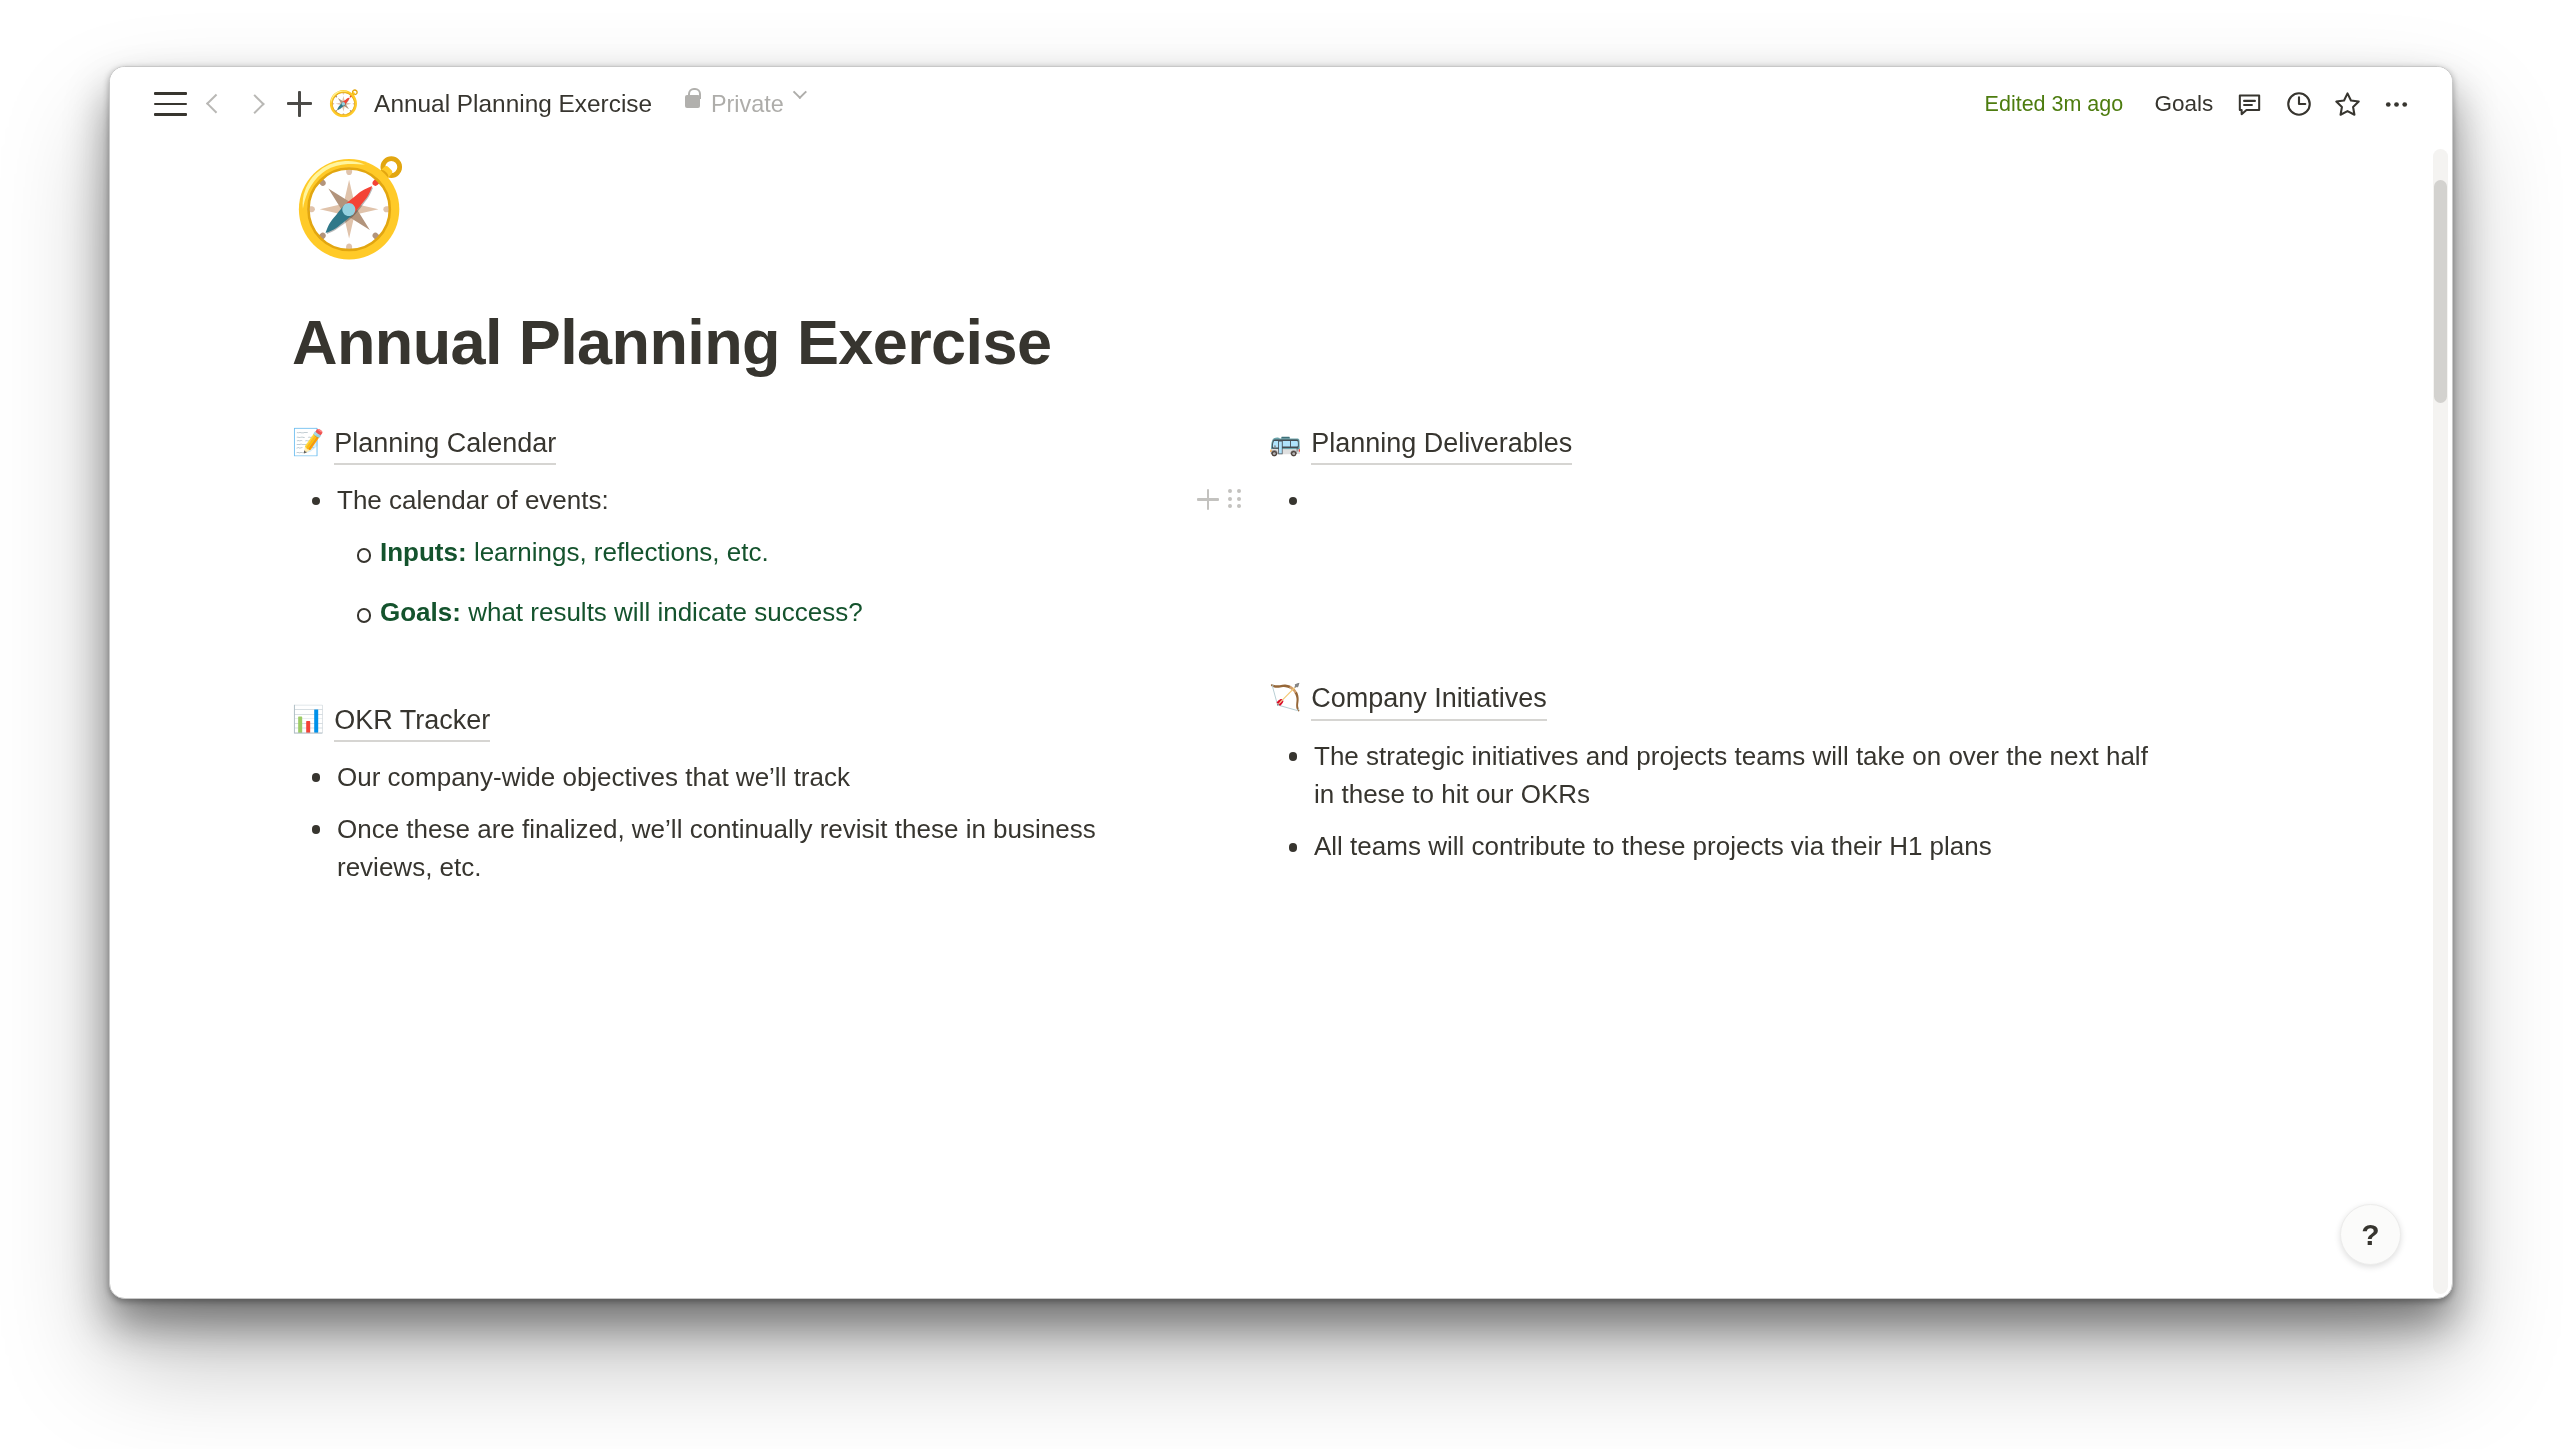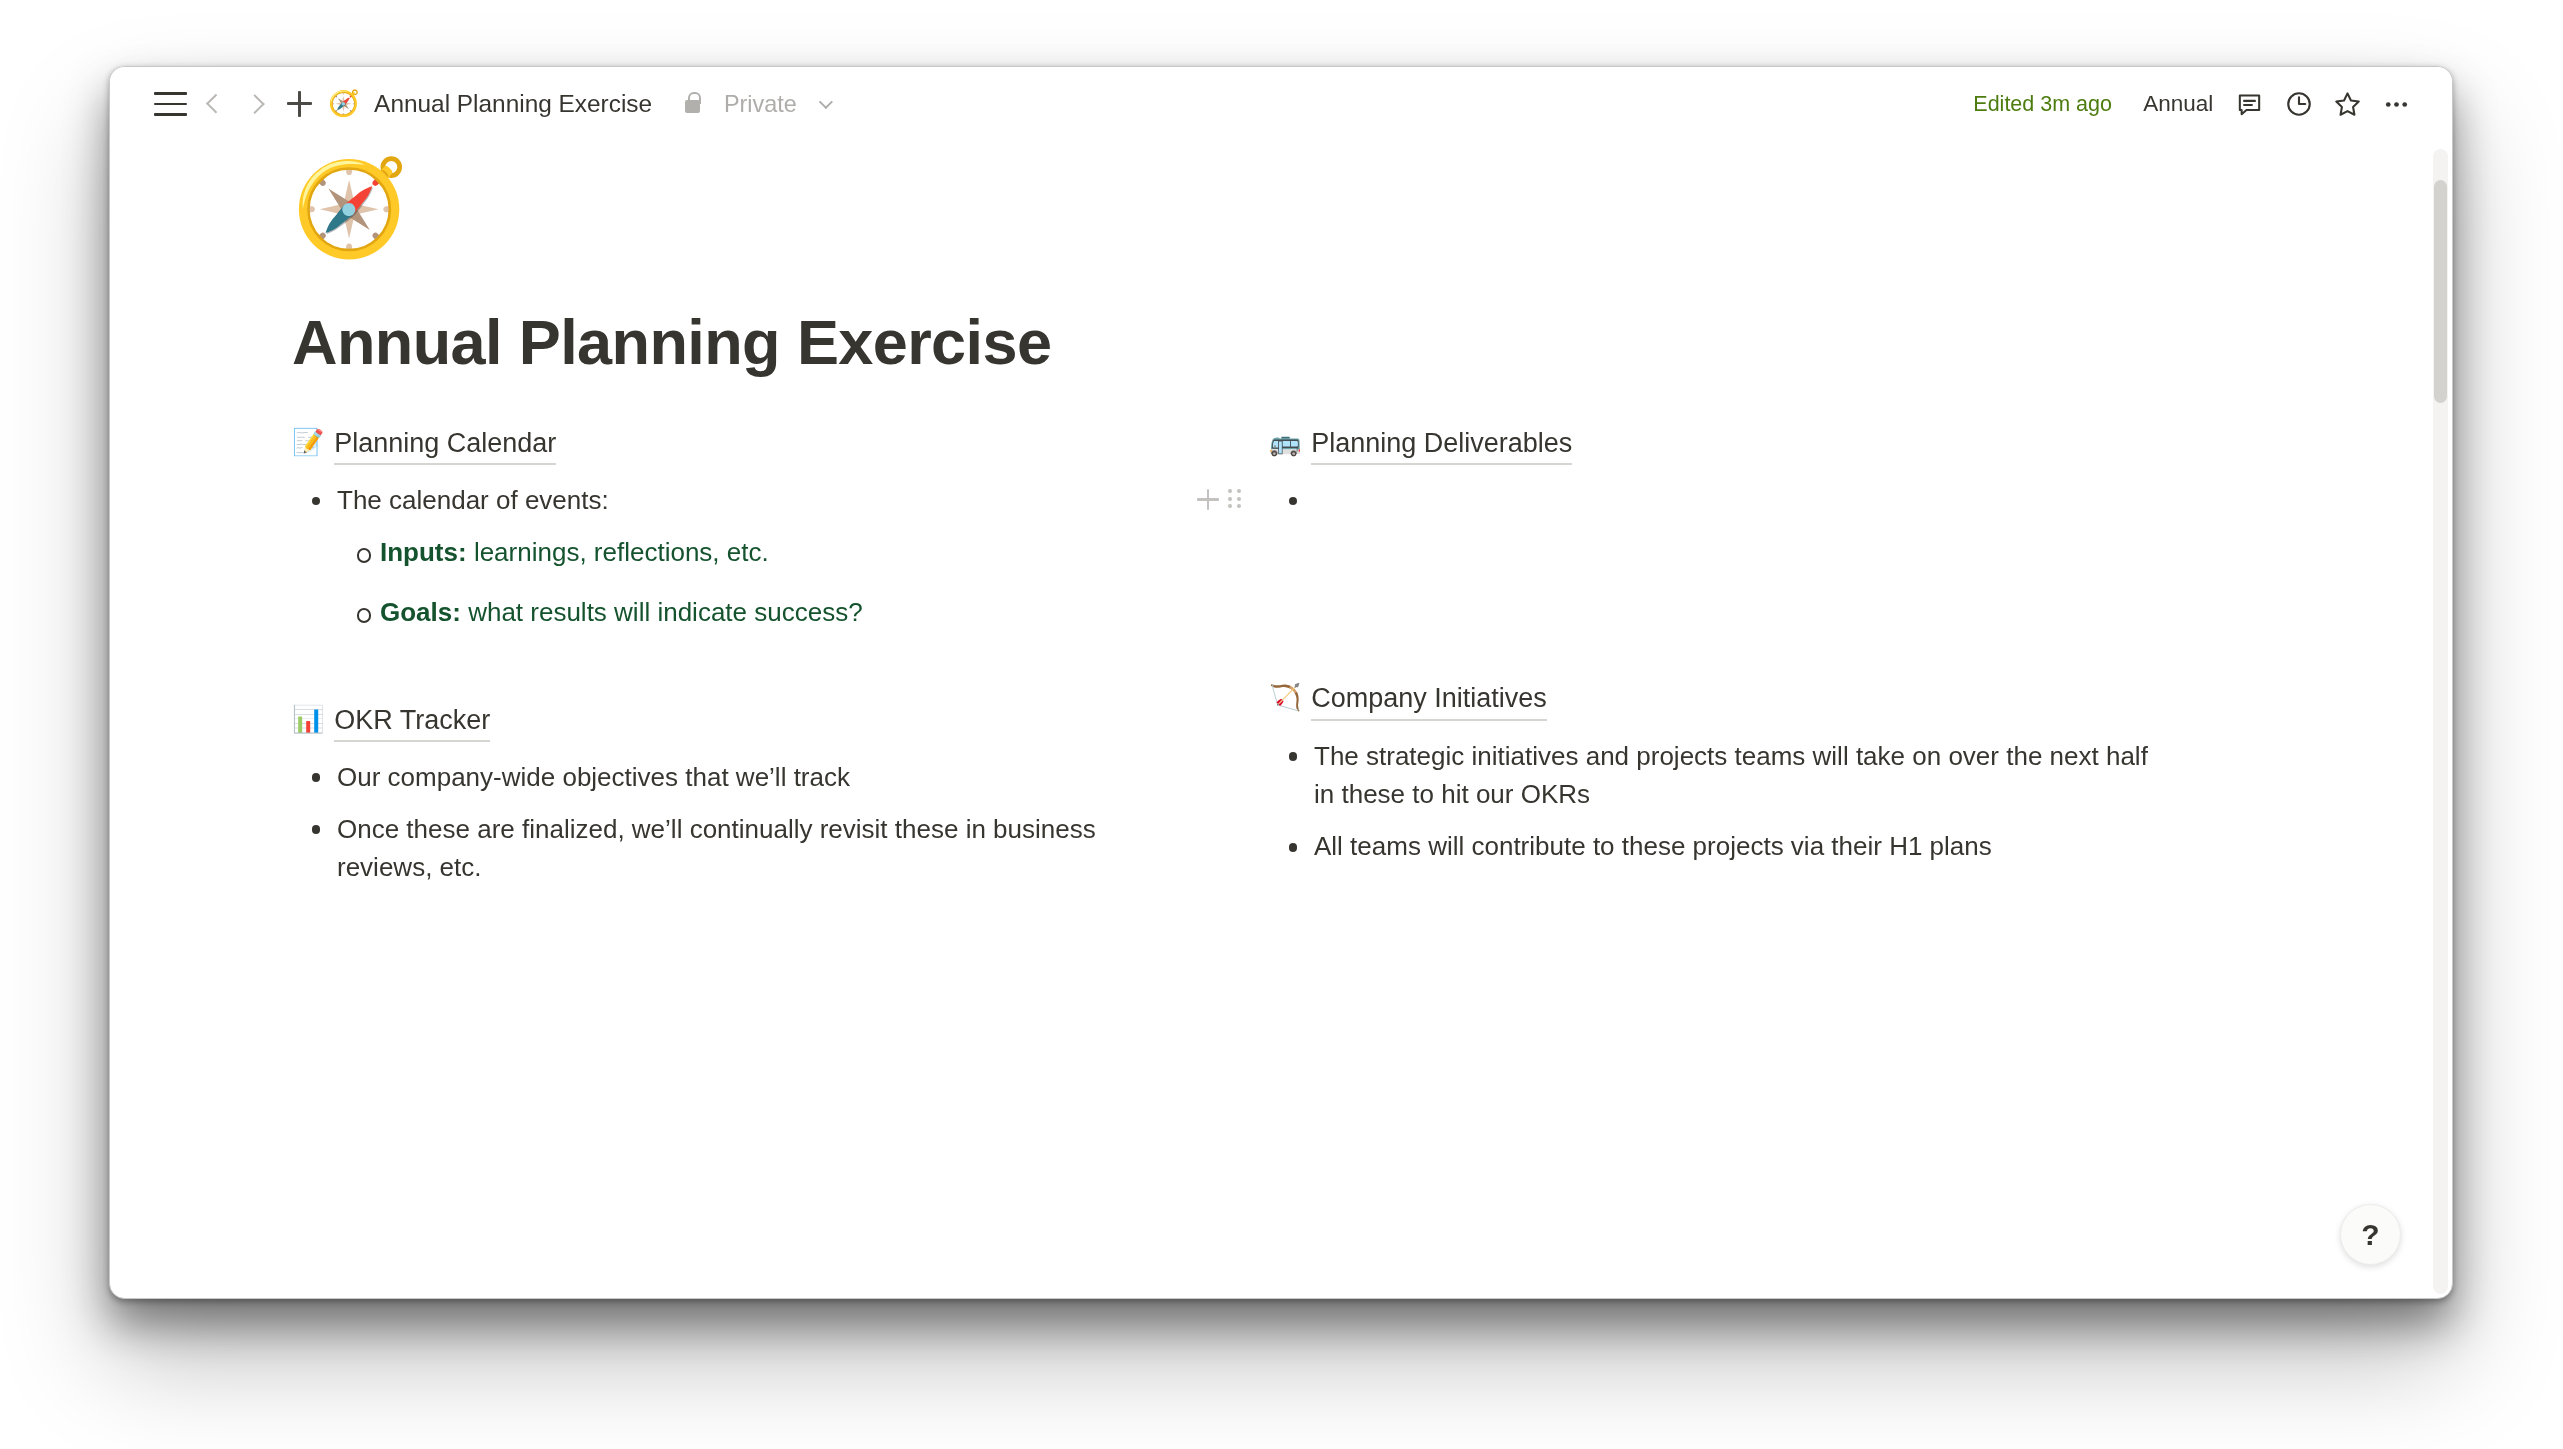--- a/index.html
+++ b/index.html
@@ -95,22 +95,21 @@
     font-size: 24.4px;
     color: #37352f;
     white-space: nowrap;
     padding: 3.9px 7.8px;
     border-radius: 3.9px;
     cursor: pointer;
   }
 
   .privacy {
     display: flex;
-    align-items: center;
-    gap: 24px;
+    gap: 11px;
     margin-left: 17.6px;
     padding: 3.9px 7.8px;
     border-radius: 3.9px;
     cursor: pointer;
   }
   .lock {
     position: relative;
     width: 14.7px; height: 12.7px;
     background: #b1b0ad;
     border-radius: 2px;
@@ -372,21 +371,21 @@
           <span class="privacy-label">Private</span>
           <span class="caret-down"></span>
         </div>
 
       </div>
 
       <div class="tb-right">
 
         <span class="edited-label">Edited 3m ago</span>
 
-        <span class="share-label">Annual</span>
+        <span class="share-label">Goals</span>
 
         <div class="tb-icon">
           <svg width="29" height="29" viewBox="0 0 24 24" fill="none" stroke="#37352f" stroke-width="1.7">
             <path d="M4 4.5h16v12H9.5L5.5 20v-3.5H4z" stroke-linejoin="round"></path>
             <path d="M7.5 9h9M7.5 12.4h6.5" stroke-linecap="round"></path>
           </svg>
         </div>
 
         <div class="tb-icon">
           <svg width="30" height="30" viewBox="0 0 24 24" fill="none" stroke="#37352f" stroke-width="1.7">

